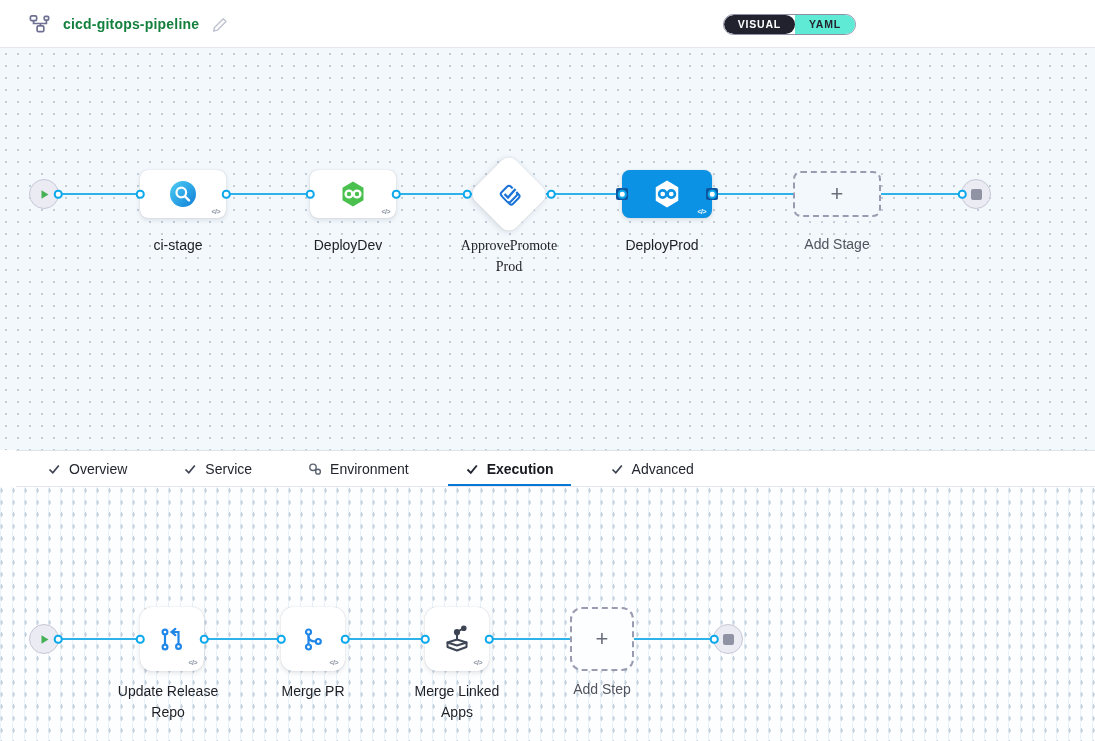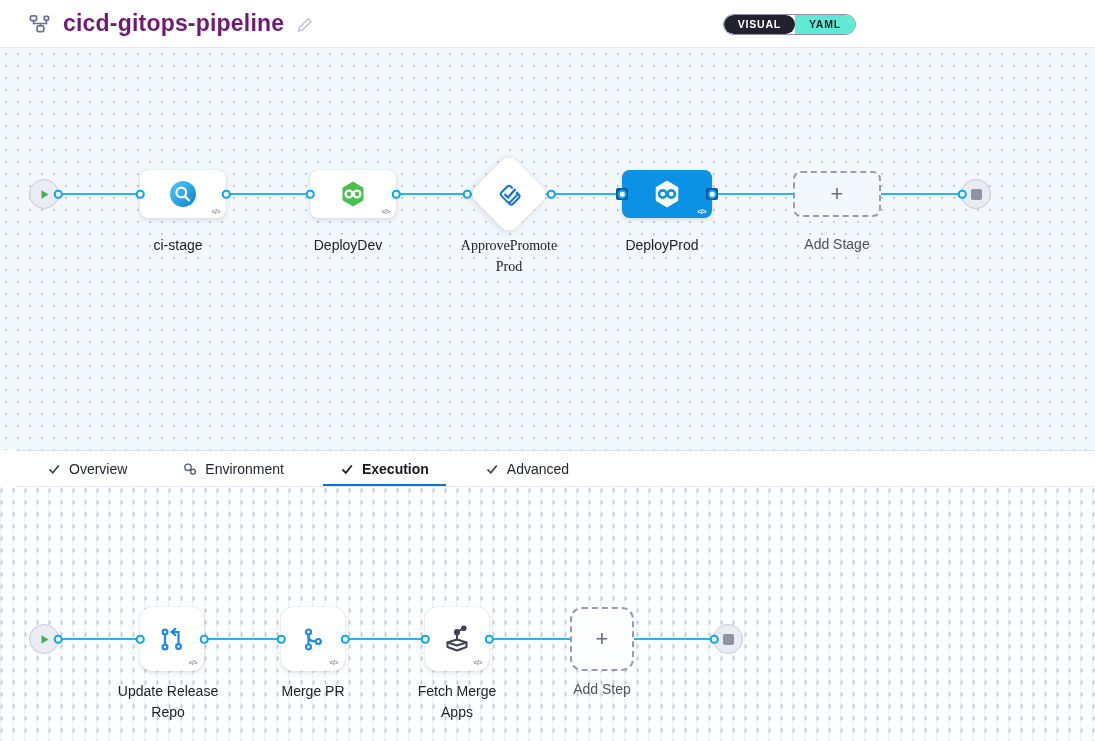--- a/index.html
+++ b/index.html
@@ -2,21 +2,21 @@
 <html><head>
 <meta charset="utf-8">
 <style>
   * { margin:0; padding:0; box-sizing:border-box; }
   html,body { width:1095px; height:741px; overflow:hidden;
     font-family:"Liberation Sans","DejaVu Sans",sans-serif; background:#fff; }
 
   
   .header { position:relative; height:48px; background:#fff;
     border-bottom:1px solid #e5e7ec; display:flex; align-items:center; padding:0 20px 0 28px; }
-  .header .title { font-size:23px; font-weight:700; color:#701a75; margin:0 10px 0 12px; letter-spacing:.2px; }
+  .header .title { font-size:14px; font-weight:700; color:#15803d; margin:0 10px 0 12px; letter-spacing:.2px; }
   .icon-btn { background:none; border:none; cursor:pointer; display:flex; align-items:center; padding:2px; }
   .toggle { position:absolute; right:239px; top:14px; height:21px; display:flex;
     border:1px solid #8f90a8; border-radius:11px; overflow:hidden; background:#fff; }
   .toggle button { border:none; font-size:10.5px; font-weight:700; letter-spacing:.8px;
     padding:0 14px; cursor:pointer; font-family:inherit; line-height:19px; }
   .toggle .seg-active { background:#22222f; color:#fff; border-radius:10px; }
   .toggle .seg-inactive { background:#5eead4; color:#24242f; }
 
   
   .stage-canvas { position:relative; height:402px; background-color:#f2f8fc;
@@ -190,20 +190,28 @@
   <button class="tab">
     <span style="display:flex">
       <svg width="14" height="14" viewBox="0 0 14 14" fill="none" stroke="#3a4150" stroke-width="1.7">
           <polyline points="2.5,7.5 5.8,10.8 11.8,3.5"></polyline>
         </svg>
     </span>
     <span>Overview</span>
   </button>
   <button class="tab">
     <span style="display:flex">
+      <svg width="14" height="14" viewBox="0 0 14 14" fill="none" stroke="#3a4150" stroke-width="1.7">
+          <polyline points="2.5,7.5 5.8,10.8 11.8,3.5"></polyline>
+        </svg>
+    </span>
+    <span>Service</span>
+  </button>
+  <button class="tab">
+    <span style="display:flex">
       <svg width="14" height="14" viewBox="0 0 14 14" fill="none" stroke="#5b6270" stroke-width="1.4">
         <circle cx="5" cy="5.3" r="3.2"></circle>
           <circle cx="10" cy="9.7" r="2.4"></circle>
       </svg>
     </span>
     <span>Environment</span>
   </button>
   <button class="tab active">
     <span style="display:flex">
       <svg width="14" height="14" viewBox="0 0 14 14" fill="none" stroke="#22262f" stroke-width="1.9">
@@ -287,15 +295,15 @@
   <div class="port" style="left:140px; top:152px;"></div>
   <div class="port" style="left:204px; top:152px;"></div>
   <div class="port" style="left:281px; top:152px;"></div>
   <div class="port" style="left:345px; top:152px;"></div>
   <div class="port" style="left:425px; top:152px;"></div>
   <div class="port" style="left:489px; top:152px;"></div>
   <div class="port" style="left:714px; top:152px;"></div>
 
   <div class="node-label" style="left:168px; top:194px; width:130px;">Update Release Repo</div>
   <div class="node-label" style="left:313px; top:194px;">Merge PR</div>
-  <div class="node-label" style="left:457px; top:194px; width:110px;">Fetch Merge Apps</div>
+  <div class="node-label" style="left:457px; top:194px; width:110px;">Merge Linked Apps</div>
   <div class="node-label dim" style="left:602px; top:192px;">Add Step</div>
 </div>
 
 </body></html>

